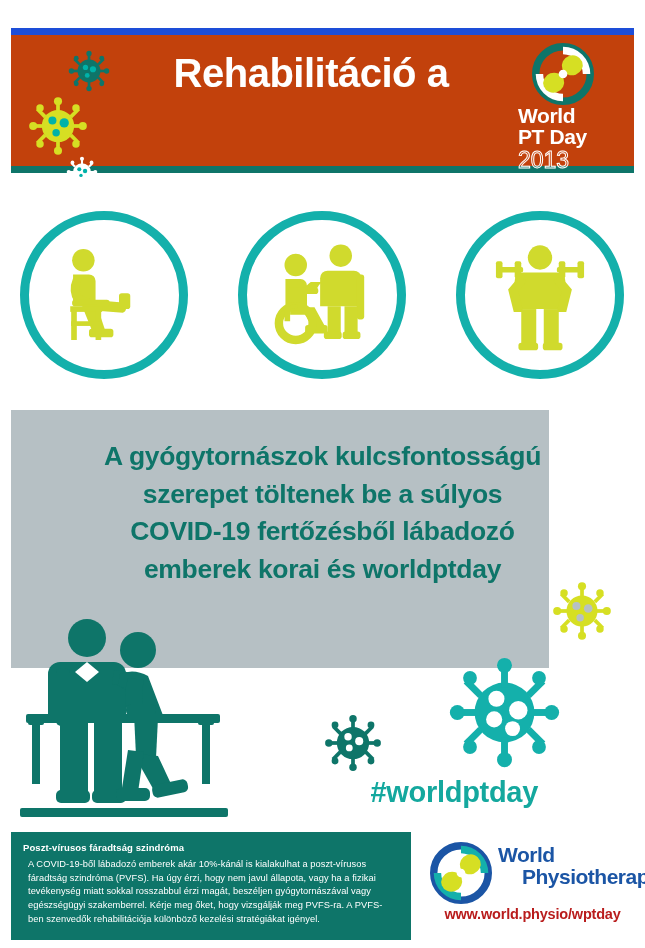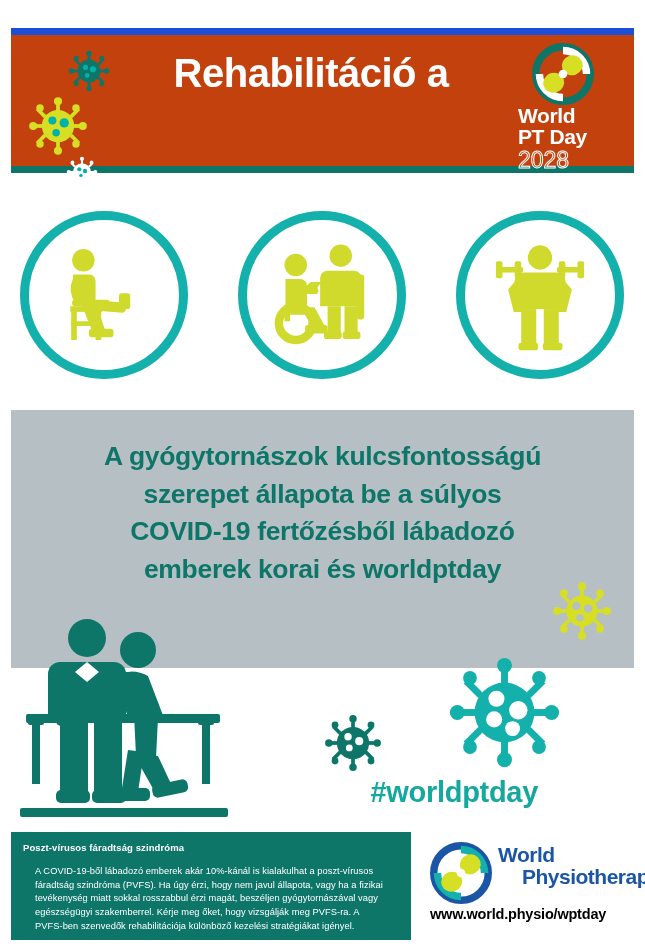--- a/index.html
+++ b/index.html
@@ -41,21 +41,21 @@
     position:absolute;width:168px;height:168px;border-radius:50%;
     border:9px solid #14b0ab;box-sizing:border-box;background:#ffffff;
   }
   .ic1{left:20px;top:6px;}
   .ic2{left:238px;top:6px;}
   .ic3{left:456px;top:6px;}
   .icon-circle svg{position:absolute;left:0;top:0;width:100%;height:100%;}
 
   
   .quote-panel{
-    position:absolute;left:11px;top:410px;width:623px;height:258px;
+    position:absolute;left:11px;top:410px;width:538px;height:258px;
     background:#b6c0c4;
   }
   .quote-text{
     position:absolute;left:30px;top:28px;width:563px;
     text-align:center;color:#0e7569;font-weight:bold;
     font-size:26.5px;line-height:1.42;letter-spacing:-0.3px;
   }
 
   
   .mid{position:absolute;left:0;top:600px;width:554px;height:235px;}
@@ -70,33 +70,33 @@
   .footer{position:absolute;left:0;top:832px;width:645px;height:116px;}
   .footer-box{
     position:absolute;left:11px;top:0;width:400px;height:108px;
     background:#0e7569;box-sizing:border-box;padding:10px 12px 0 12px;
   }
   .footer-heading{
     color:#ffffff;font-weight:bold;font-size:9.5px;margin:0 0 4px 0;
     letter-spacing:0.1px;
   }
   .footer-body{
-    color:#ffffff;font-size:9.3px;line-height:1.47;margin:12px;
+    color:#ffffff;font-size:9.3px;line-height:1.47;margin:5px;
     letter-spacing:0.05px;
   }
   .wp-logo{position:absolute;left:430px;top:8px;width:205px;height:100px;}
   .wp-mark{position:absolute;left:0;top:2px;width:62px;height:62px;}
   .wp-name{
     position:absolute;left:68px;top:4px;width:140px;color:#1b55a5;
     font-weight:bold;font-size:21px;line-height:1.07;letter-spacing:-0.5px;
   }
   .wp-name .w2{color:#1b55a5;display:block;margin-left:24px;}
   .wp-url{
-    position:absolute;left:0;top:66px;width:205px;color:#000000;
-    font-weight:bold;font-size:14.5px;letter-spacing:-0.2px;
+    position:absolute;left:0;top:66px;width:205px;color:#b91c1c;
+    font-weight:bold;font-size:14.5px;letter-spacing:-0.2px;text-align:center;
   }
 </style>
 </head>
 <body>
 
 <div class="header">
 
   <svg class="hdr-virus" style="left:56px;top:14px;width:44px;height:44px;" viewBox="0 0 100 100">
     <g fill="#0e7569">
       <circle cx="50" cy="50" r="26"></circle>
@@ -193,21 +193,21 @@
       <circle cx="50" cy="50" r="44" fill="none" stroke="#0e7569" stroke-width="12"></circle>
       <path d="M50 6 A44 44 0 0 1 94 50 L82 50 A32 32 0 0 0 50 18 Z" fill="#ffffff"></path>
       <path d="M50 94 A44 44 0 0 1 6 50 L18 50 A32 32 0 0 0 50 82 Z" fill="#ffffff"></path>
       <ellipse cx="65" cy="36" rx="17" ry="16" fill="#d6df23" transform="rotate(-20 65 36)"></ellipse>
       <ellipse cx="35" cy="64" rx="17" ry="16" fill="#d6df23" transform="rotate(-20 35 64)"></ellipse>
       <circle cx="50" cy="50" r="7" fill="#ffffff"></circle>
     </svg>
     <div class="wptday-txt">
       <span>World</span><br>
       <span>PT Day</span>
-      <span class="wptday-year">2028</span>
+      <span class="wptday-year">2013</span>
     </div>
   </div>
 </div>
 
 <div class="icon-row">
 
   <div class="icon-circle ic1">
     <svg viewBox="0 0 160 160">
       <g fill="#d0da2d">
         <circle cx="58" cy="43" r="12"></circle>
@@ -267,21 +267,21 @@
         <rect x="100" y="44" width="7" height="18" rx="2"></rect>
         <rect x="120" y="44" width="7" height="18" rx="2"></rect>
       </g>
     </svg>
   </div>
 </div>
 
 <div class="quote-panel">
   <div class="quote-text">
     <div>A gyógytornászok kulcsfontosságú</div>
-    <div>szerepet állapota be a súlyos</div>
+    <div>szerepet töltenek be a súlyos</div>
     <div>COVID-19 fertőzésből lábadozó</div>
     <div>emberek korai és worldptday</div>
   </div>
 
   <svg class="virus" style="left:540px;top:170px;width:62px;height:62px;" viewBox="0 0 100 100">
     <g fill="#d6df23">
       <circle cx="50" cy="50" r="25"></circle>
       <g>
         <rect x="47" y="10" width="6" height="18"></rect>
           <circle cx="50" cy="10" r="6.5"></circle>

